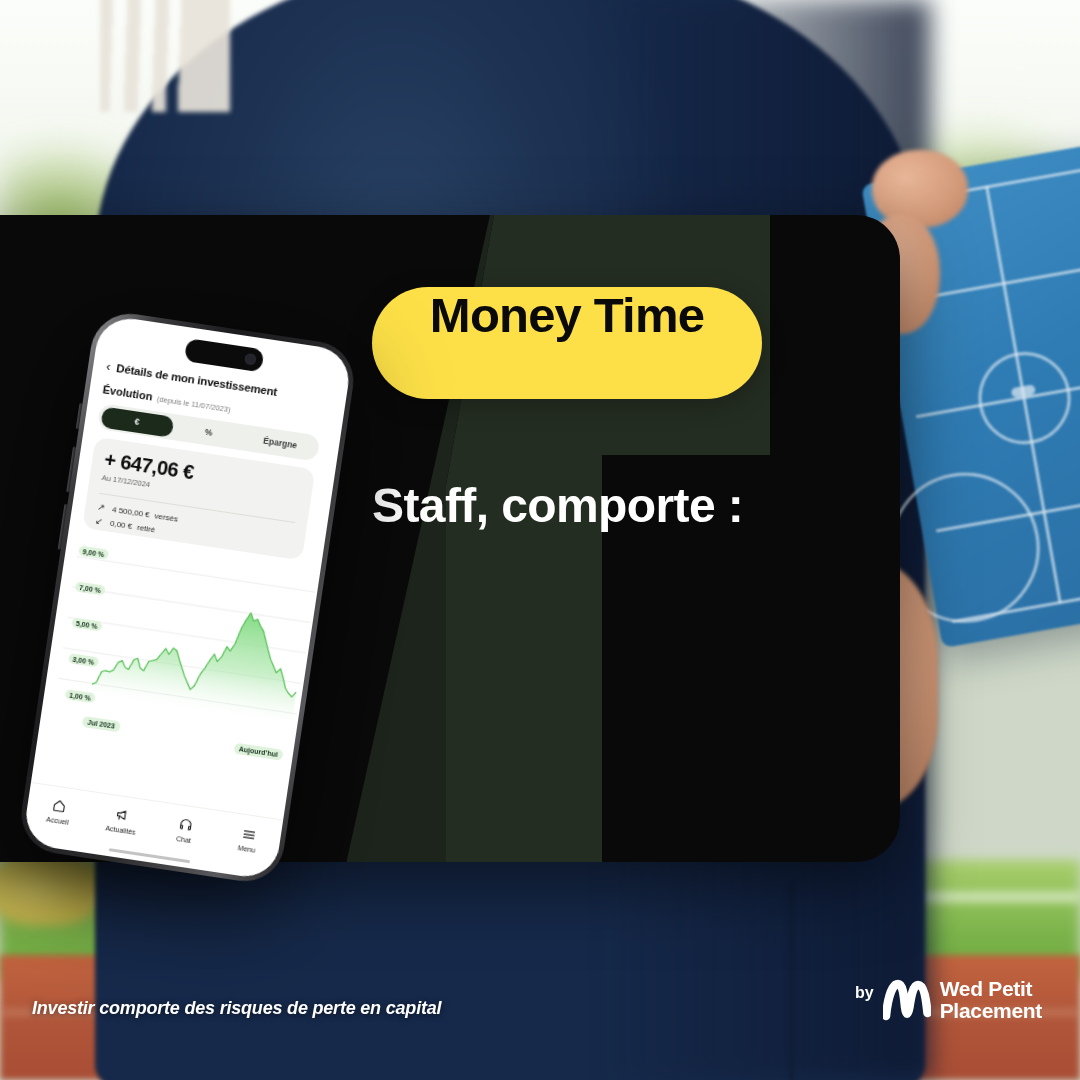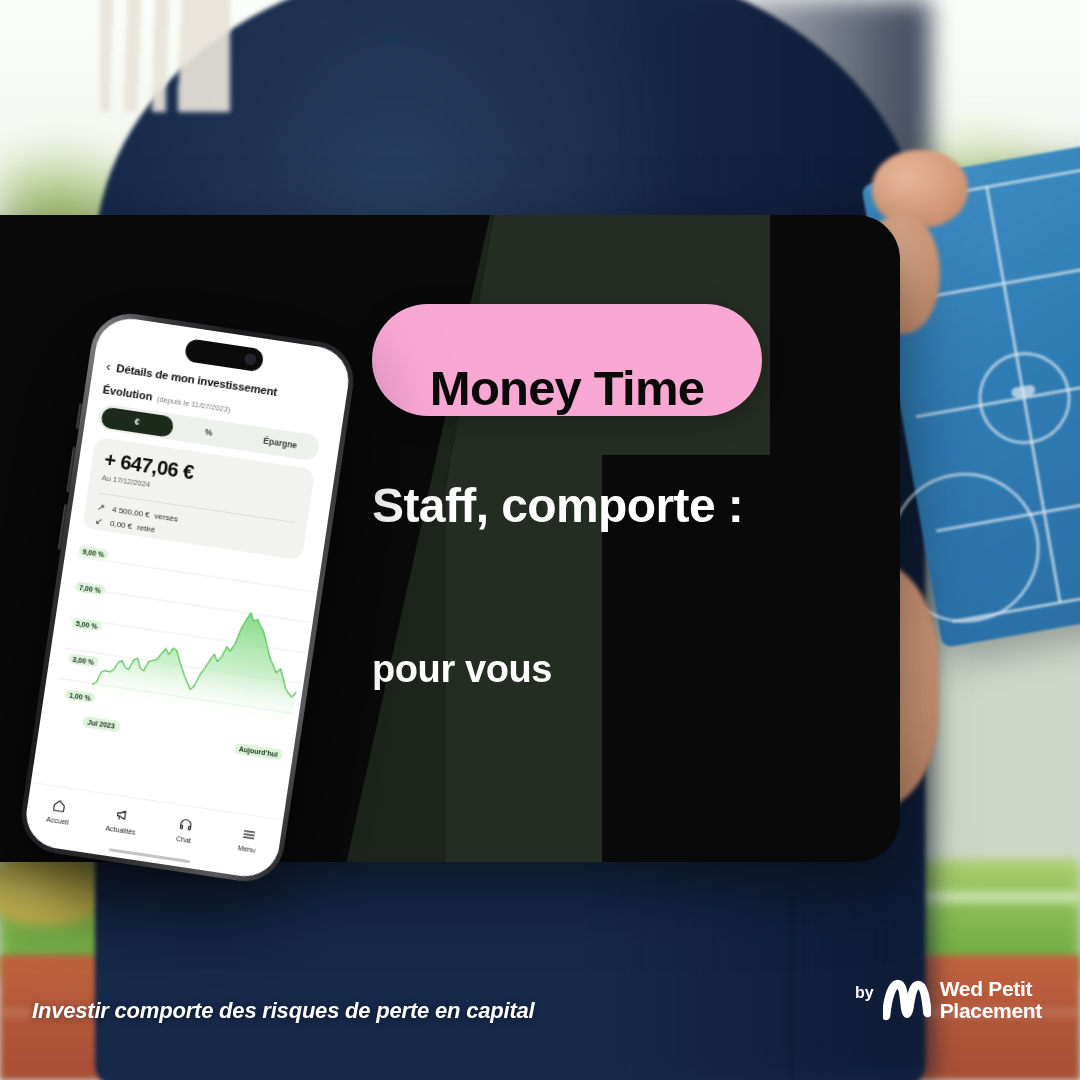--- a/index.html
+++ b/index.html
@@ -122,23 +122,22 @@
   .wm {
     position:absolute; top:-60px; left:240px; width:560px; height:780px;
     opacity:1; pointer-events:none;
   }
   .wm svg { display:block; }
 
   
   #badge {
     position:absolute; left:372px; top:287px;
     width:390px; height:112px; border-radius:56px;
-    background:#f9a8d4; display:flex; align-items:flex-end; justify-content:center;
+    background:#fde047; display:flex; align-items:flex-start; justify-content:center;
     box-shadow:0 6px 24px #00000040;
-    margin-top:17px;
   }
   #badge .txt { font-size:49px; font-weight:700; color:#0a0a0a; letter-spacing:-.8px; }
 
   
   #headline {
     position:absolute; left:372px; top:479px; width:520px;
     color:#fff; font-size:48px; font-weight:700; letter-spacing:-.6px;
     line-height:1.12;
   }
   #subcopy {
@@ -231,21 +230,21 @@
   .tab .ti { height:17px; display:flex; align-items:center; justify-content:center; }
   .tab .tl { font-size:7px; color:#232323; font-weight:500; }
   .home-ind {
     position:absolute; left:50%; transform:translateX(-50%); bottom:5px;
     width:82px; height:3.5px; border-radius:2px; background:#111; opacity:.25;
   }
 
   
   #disclaimer {
     position:absolute; left:32px; top:998px;
-    color:#fff; font-size:22px; font-style:italic; font-weight:600;
+    color:#fff; font-size:18px; font-style:italic; font-weight:600;
     letter-spacing:-.2px; text-shadow:0 1px 6px rgba(0,0,0,.55);
   }
   #logo {
     position:absolute; right:38px; top:978px;
     display:flex; align-items:center; gap:9px;
   }
   #logo .by { color:#fff; font-size:16px; font-weight:700; align-self:flex-start; margin-top:6px; }
   #logo .mark { width:48px; height:42px; }
   #logo .name { color:#fff; font-size:21px; font-weight:700; line-height:1.06; letter-spacing:-.3px; }
 </style>
@@ -295,21 +294,20 @@
   </div>
 </div>
 
 <div id="badge">
   <span class="txt">Money Time</span>
 </div>
 
 <div id="headline">Staff, comporte :</div>
 
 <div id="subcopy">
-  <span class="ln">pour vous</span>
 </div>
 
 <div id="phone-wrap">
   <div id="phone">
     <div class="btn-side" style="top:96px;  height:26px;"></div>
     <div class="btn-side" style="top:140px; height:46px;"></div>
     <div class="btn-side" style="top:198px; height:46px;"></div>
 
     <div id="screen">
       <div class="notch">

